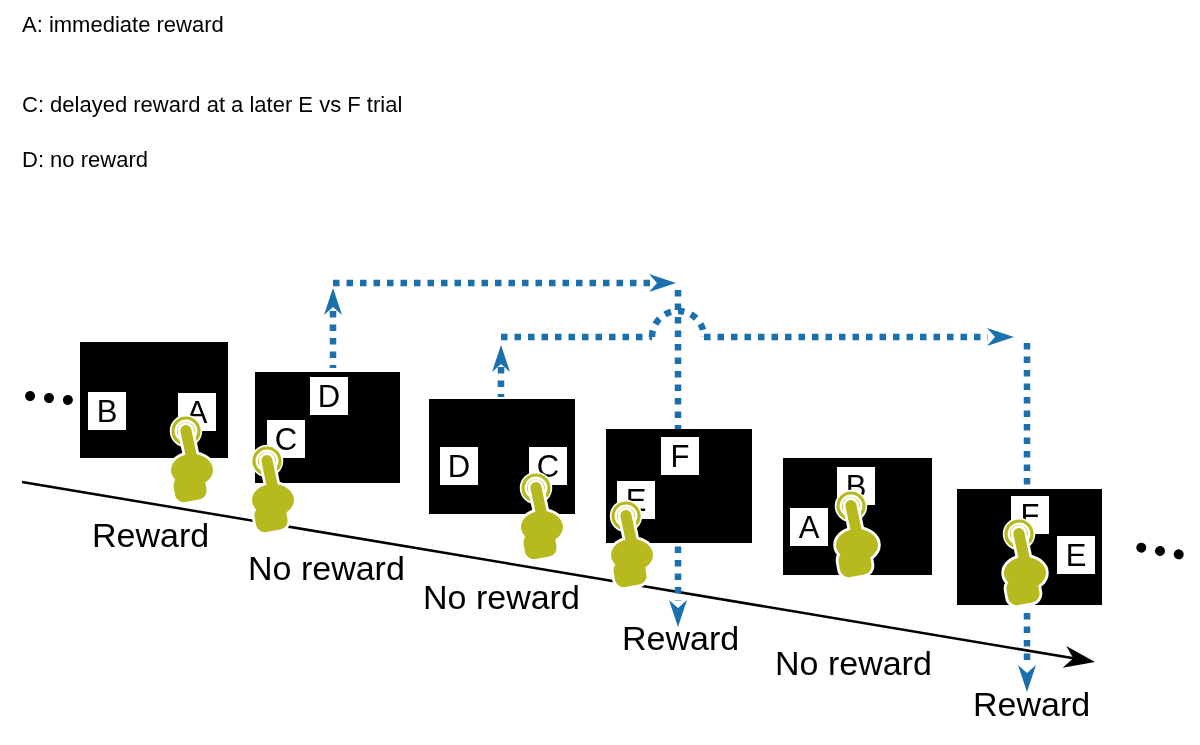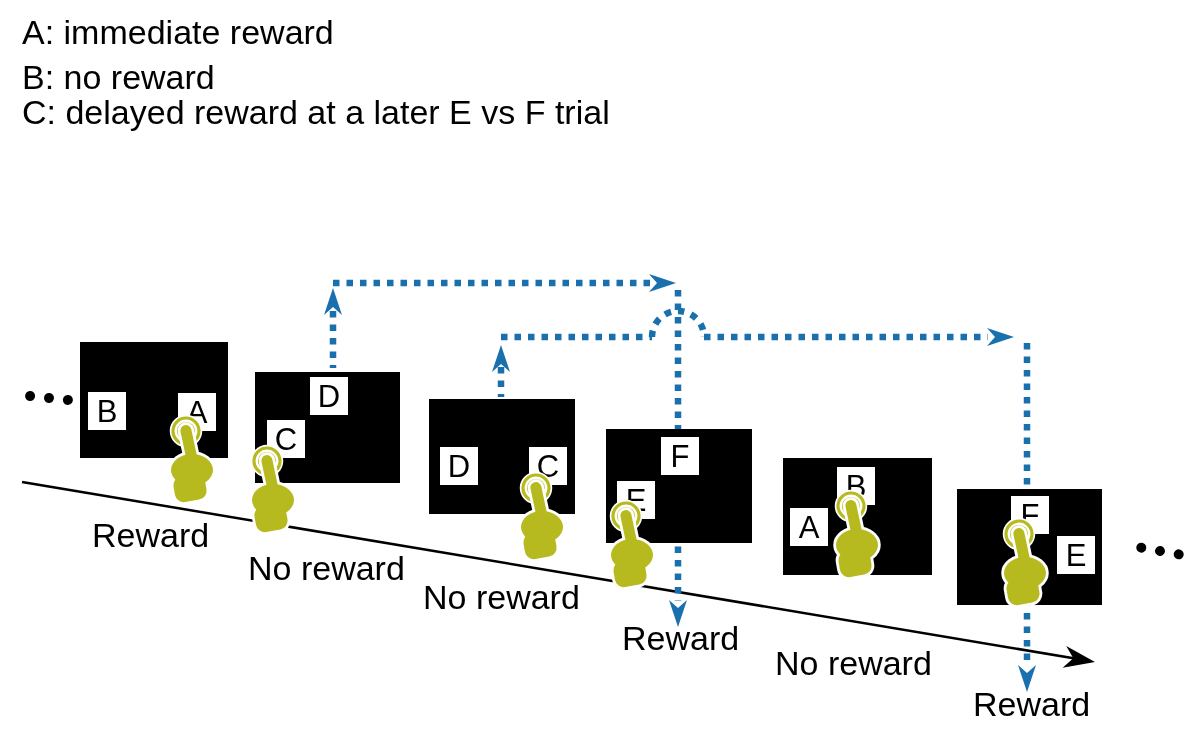--- a/index.html
+++ b/index.html
@@ -2,21 +2,21 @@
 <html><head>
 <meta charset="utf-8">
 <style>
   html,body{margin:0;padding:0;background:#fff;}
   .stage{
     position:relative;width:1200px;height:745px;background:#fff;overflow:hidden;
     font-family:"Liberation Sans", sans-serif;color:#000;
   }
   
   .legend-line{
-    position:absolute;left:22px;font-size:34px;line-height:1.2;white-space:nowrap;color:#000;
+    position:absolute;left:22px;font-size:22px;line-height:1.2;white-space:nowrap;color:#000;
   }
   
   svg.layer{position:absolute;left:0;top:0;}
   .arrow-layer{z-index:1;}
   .hand-layer{z-index:6;pointer-events:none;}
   
   .screen{position:absolute;background:#000;z-index:3;}
   .choice{
     position:absolute;width:38px;height:38px;background:#fff;
     display:flex;align-items:center;justify-content:center;
@@ -31,22 +31,22 @@
   .ellipsis .dot{width:10px;height:10px;border-radius:50%;background:#000;}
   .ellipsis-left{left:25px;top:393px;transform:rotate(6deg);}
   .ellipsis-right{left:1136px;top:546px;transform:rotate(10deg);}
 </style>
 </head>
 <body>
 
 <div class="stage">
 
   <div class="legend-line" style="top:12px">A: immediate reward</div>
-  <div class="legend-line" style="top:57px">B: no reward</div>
   <div class="legend-line" style="top:92px">C: delayed reward at a later E vs F trial</div>
+  <div class="legend-line" style="top:147px">D: no reward</div>
 
   <svg class="layer arrow-layer" width="1200" height="745" viewBox="0 0 1200 745">
 
     <g>
       <line x1="22" y1="482" x2="1078" y2="659" stroke="#000" stroke-width="2.5"></line>
       <polygon points="1095,662 1064,651 1073,662 1064,673" fill="#000" transform="rotate(9.5 1095 662)"></polygon>
     </g>
 
     <g>
       <g stroke="#1a70ad" stroke-width="6.5" fill="none" stroke-dasharray="6.5 7">

